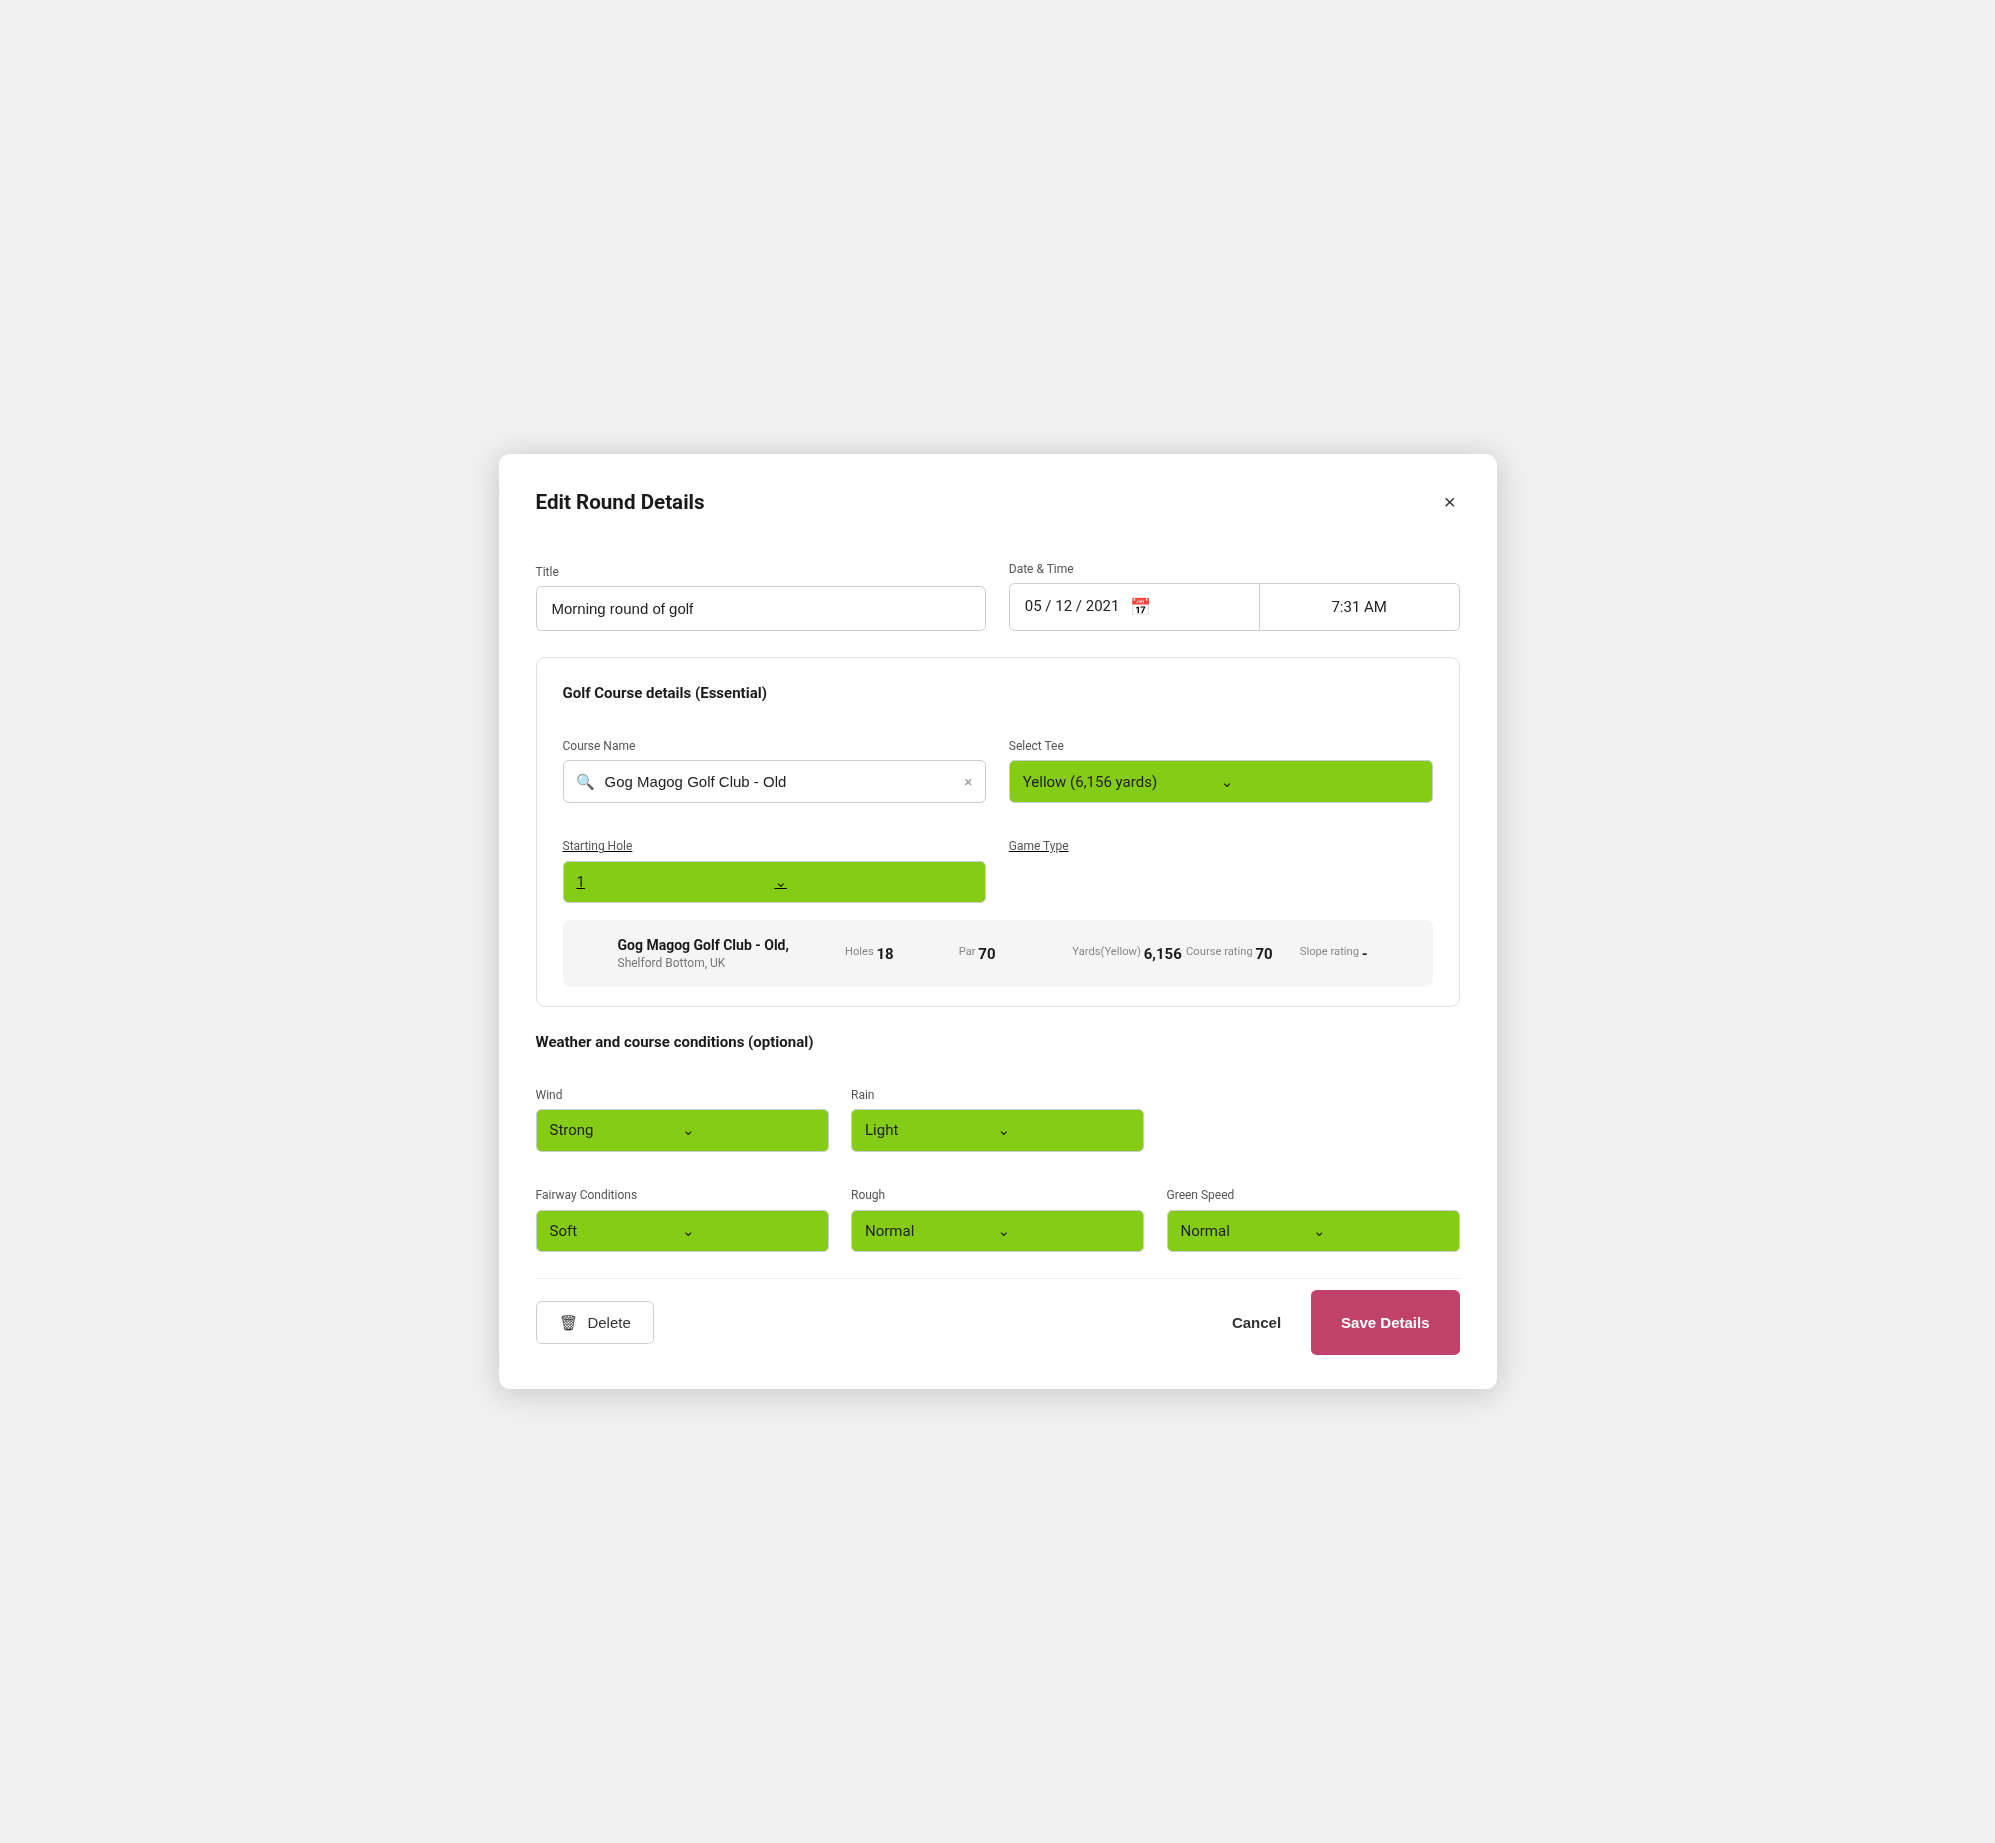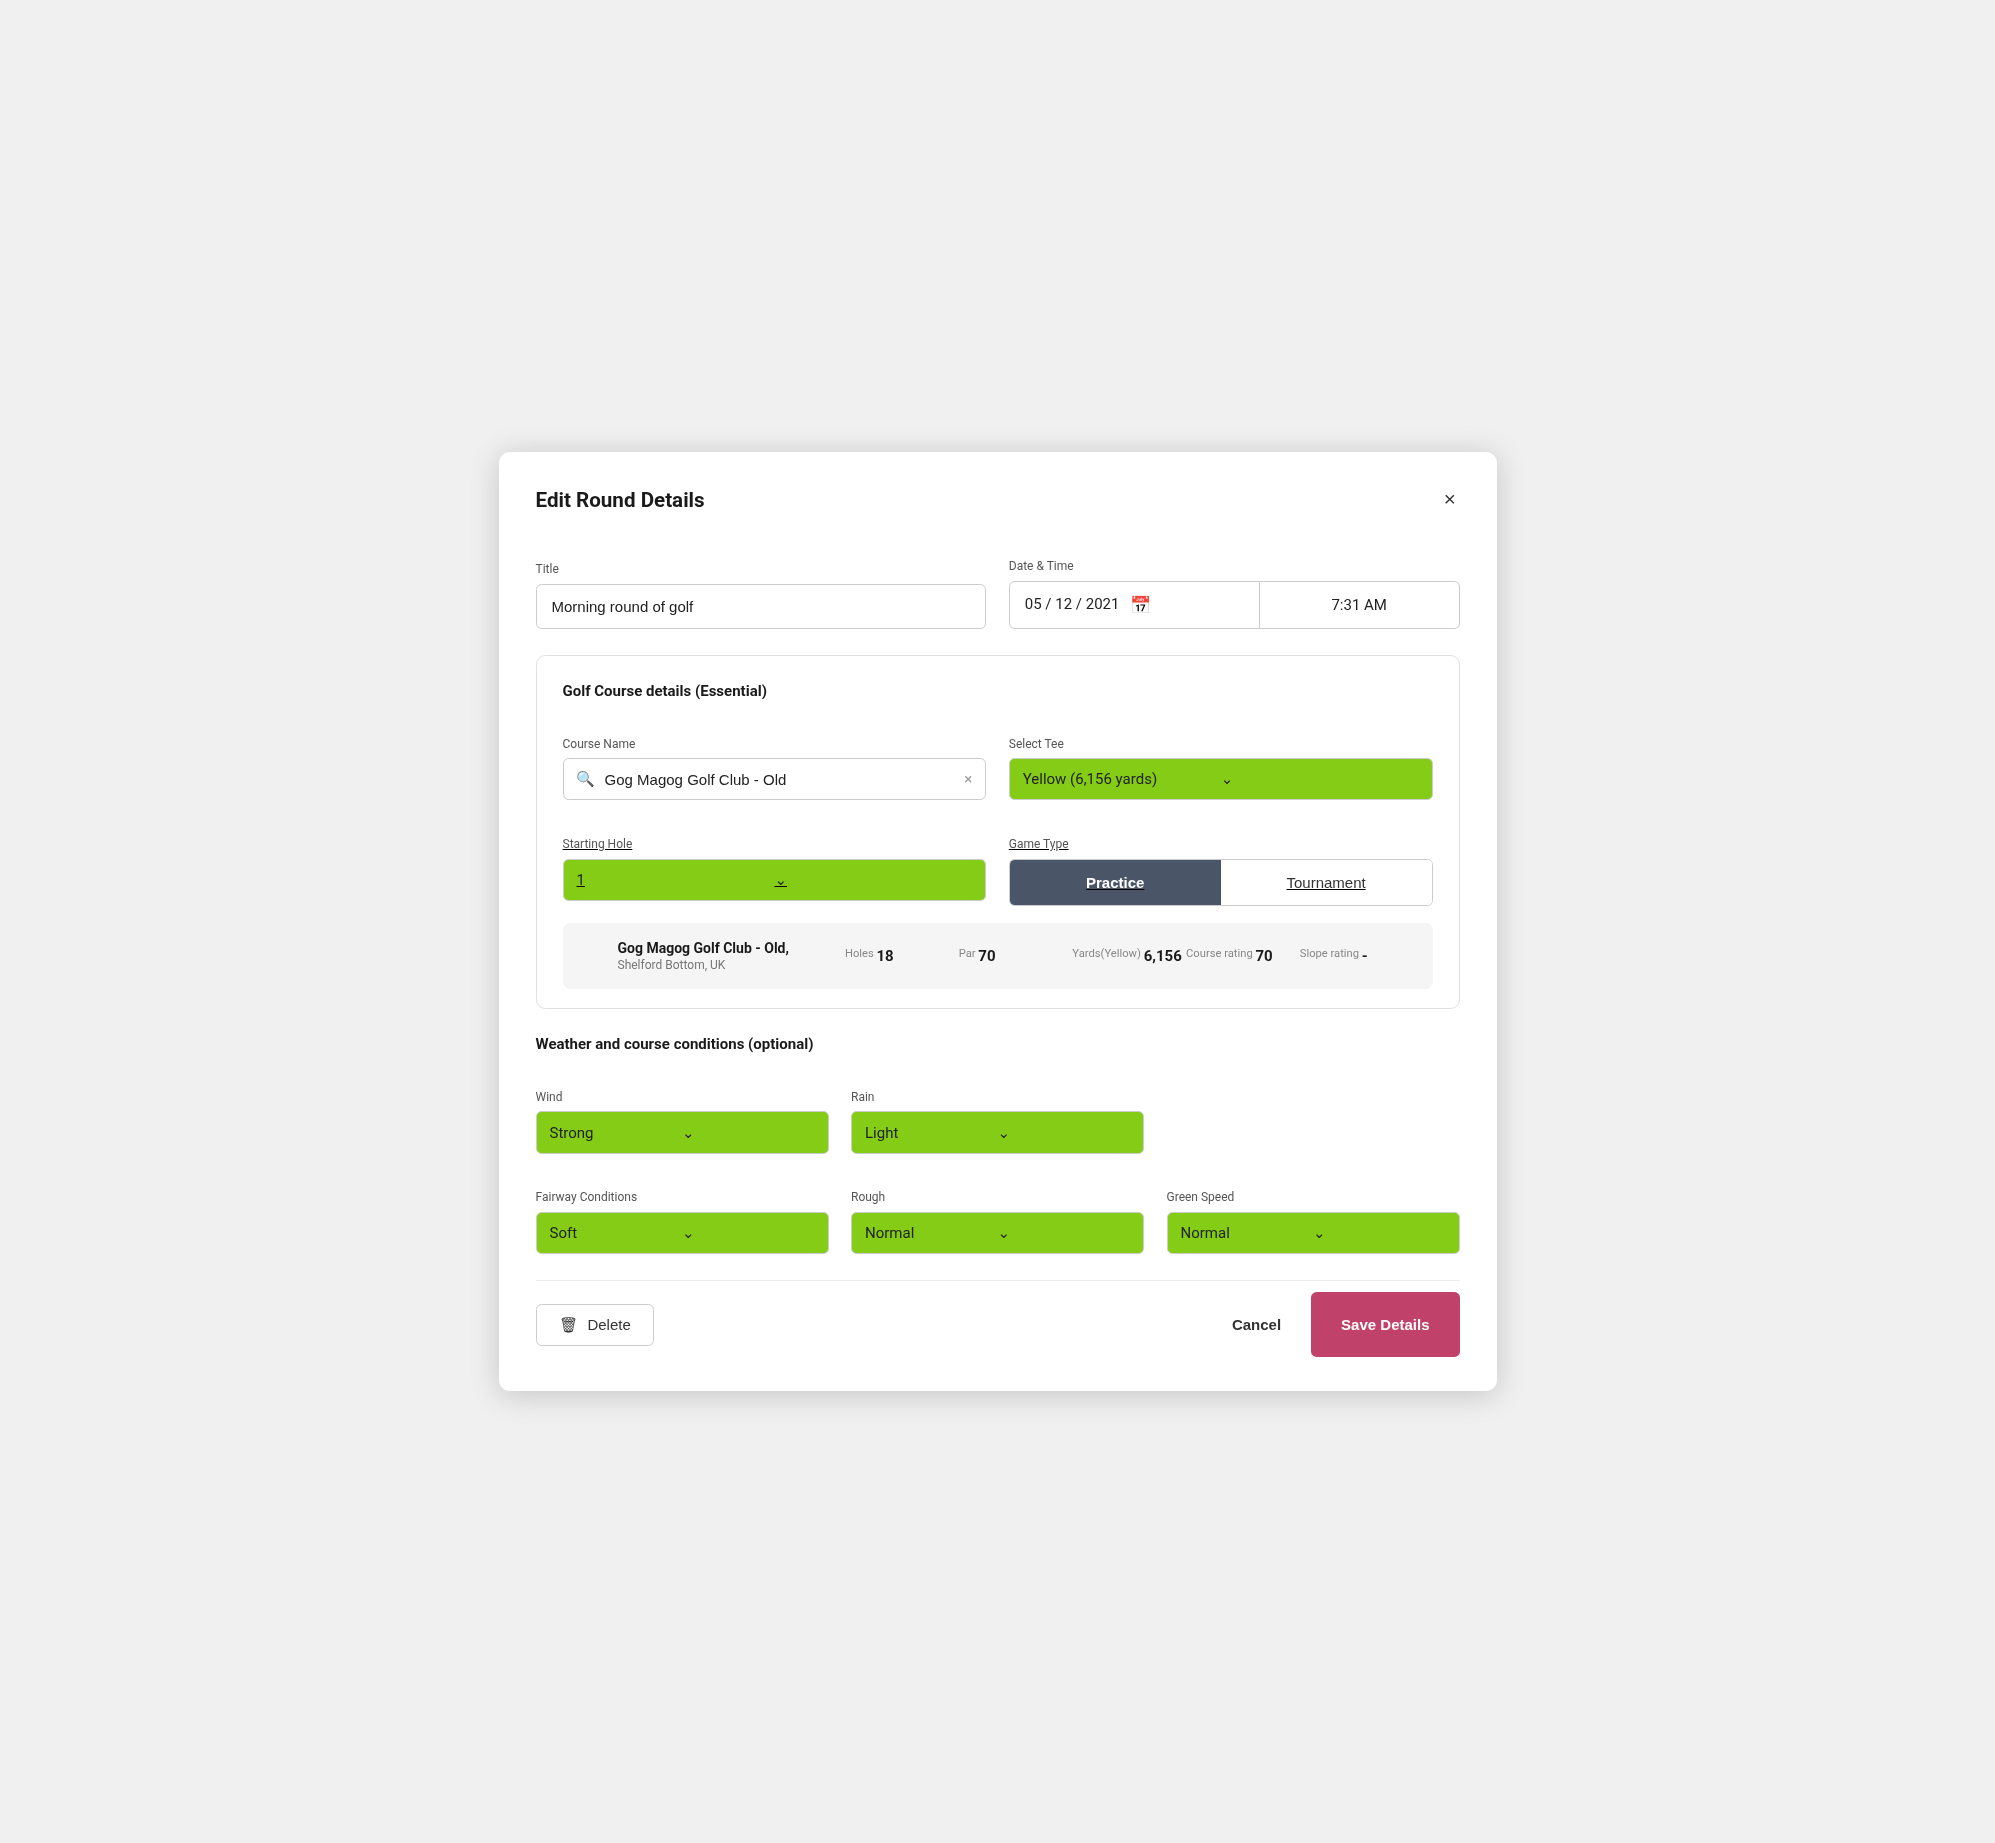--- a/index.html
+++ b/index.html
@@ -353,24 +353,20 @@
     <div class="starting-hole-row">
       <div class="field-group">
         <label class="field-label">Starting Hole</label>
         <div class="select-wrap">
           <span>1</span>
           <span class="chevron">⌄</span>
         </div>
       </div>
       <div class="field-group">
         <label class="field-label">Game Type</label>
-        <div class="game-type-toggle">
-          <button class="toggle-btn active">Practice</button>
-          <button class="toggle-btn">Tournament</button>
-        </div>
       </div>
     </div>
 
     <div class="course-info-row">
       <div class="course-info-name">
         <div class="name">Gog Magog Golf Club - Old,</div>
         <div class="location">Shelford Bottom, UK</div>
       </div>
       <div class="course-stat">
         <span class="stat-label">Holes</span>

